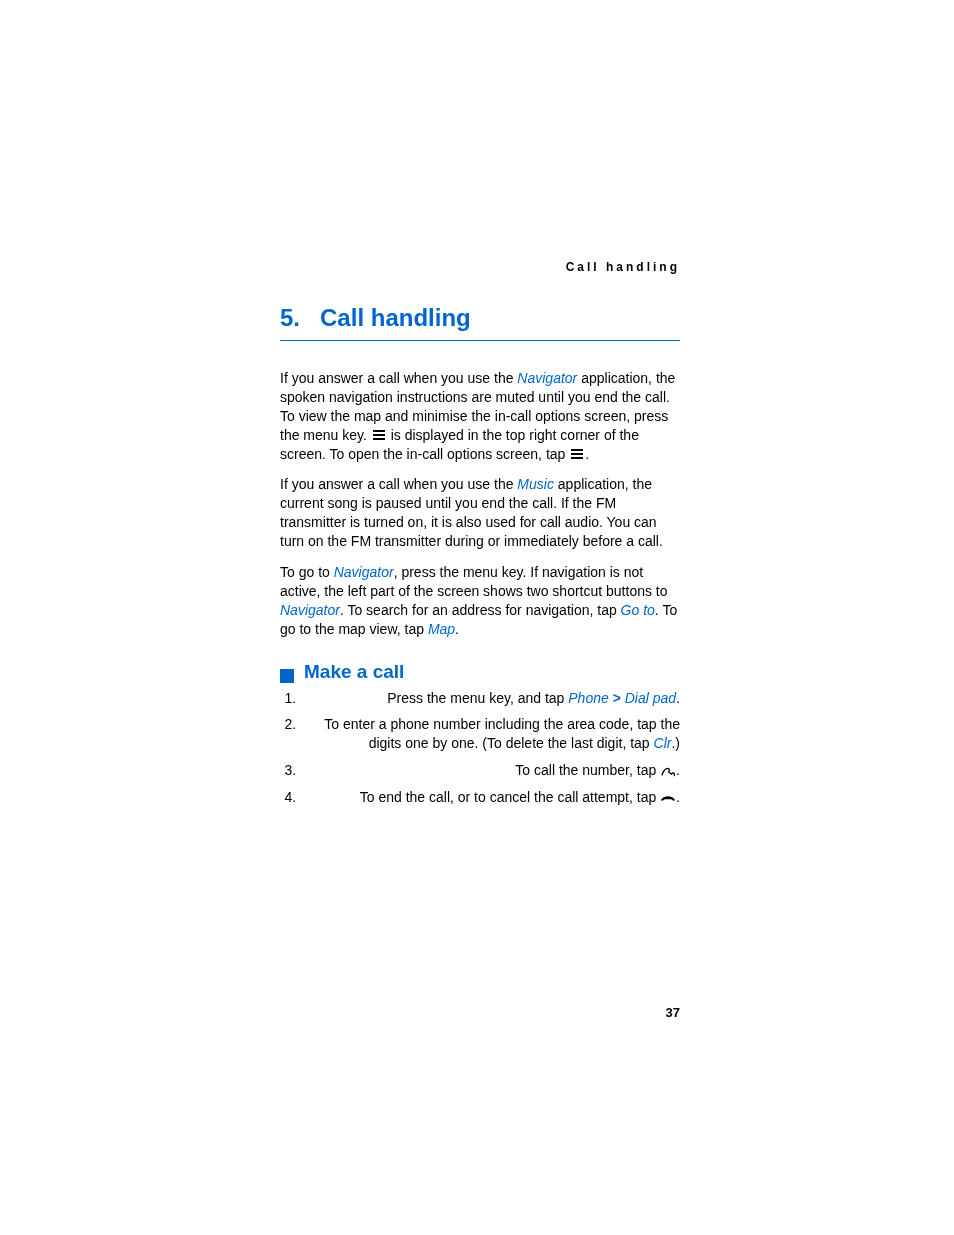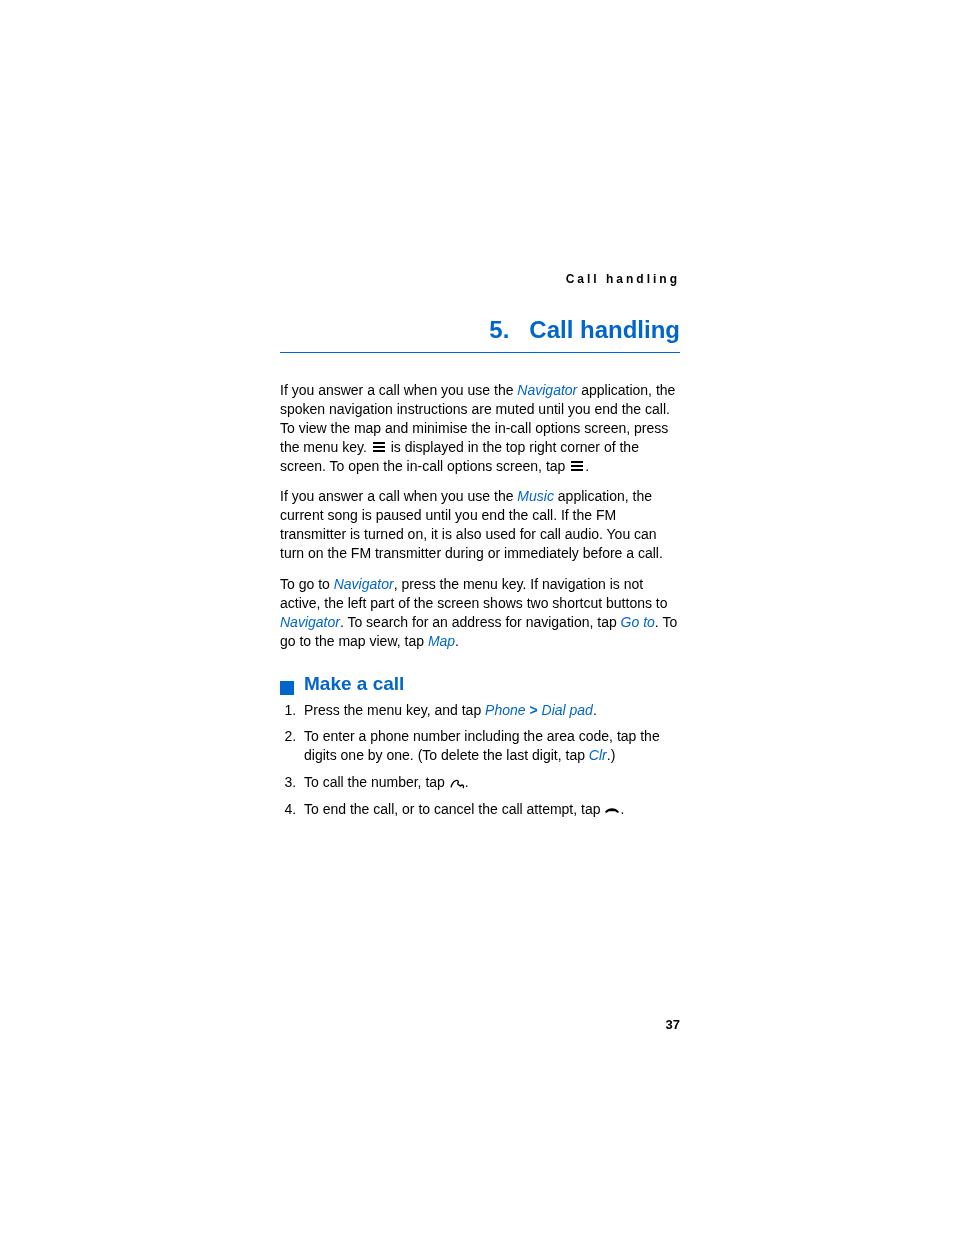--- a/index.html
+++ b/index.html
@@ -8,37 +8,36 @@
     background: #ffffff;
     font-family: Arial, Helvetica, sans-serif;
     color: #000;
     width: 954px;
     height: 1235px;
     position: relative;
   }
   .page {
     position: absolute;
     left: 280px;
-    top: 272px;
+    top: 260px;
     width: 400px;
   }
   .running-header {
     text-align: right;
     font-size: 12px;
     font-weight: bold;
     letter-spacing: 3px;
     margin-bottom: 30px;
   }
   h1.chapter {
     color: #0066cc;
     font-size: 24px;
     font-weight: bold;
     margin: 0 0 6px 0;
     padding-bottom: 2px;
-    text-align: right;
   }
   .chapter-rule {
     border: none;
     border-top: 1px solid #0066cc;
     margin: 0 0 28px 0;
   }
   p.body {
     font-size: 14px;
     line-height: 1.35;
     margin: 0 0 12px 0;
@@ -85,20 +84,21 @@
   }
   ol.steps {
     padding-left: 20px;
     margin: 0;
     font-size: 14px;
     line-height: 1.35;
   }
   ol.steps li {
     margin-bottom: 8px;
     padding-left: 4px;
+    text-align: right;
   }
   .sub-p {
     margin-top: 8px;
     display: block;
   }
   .gt {
     color: #0066cc;
     font-weight: bold;
   }
   .phone-icon {

